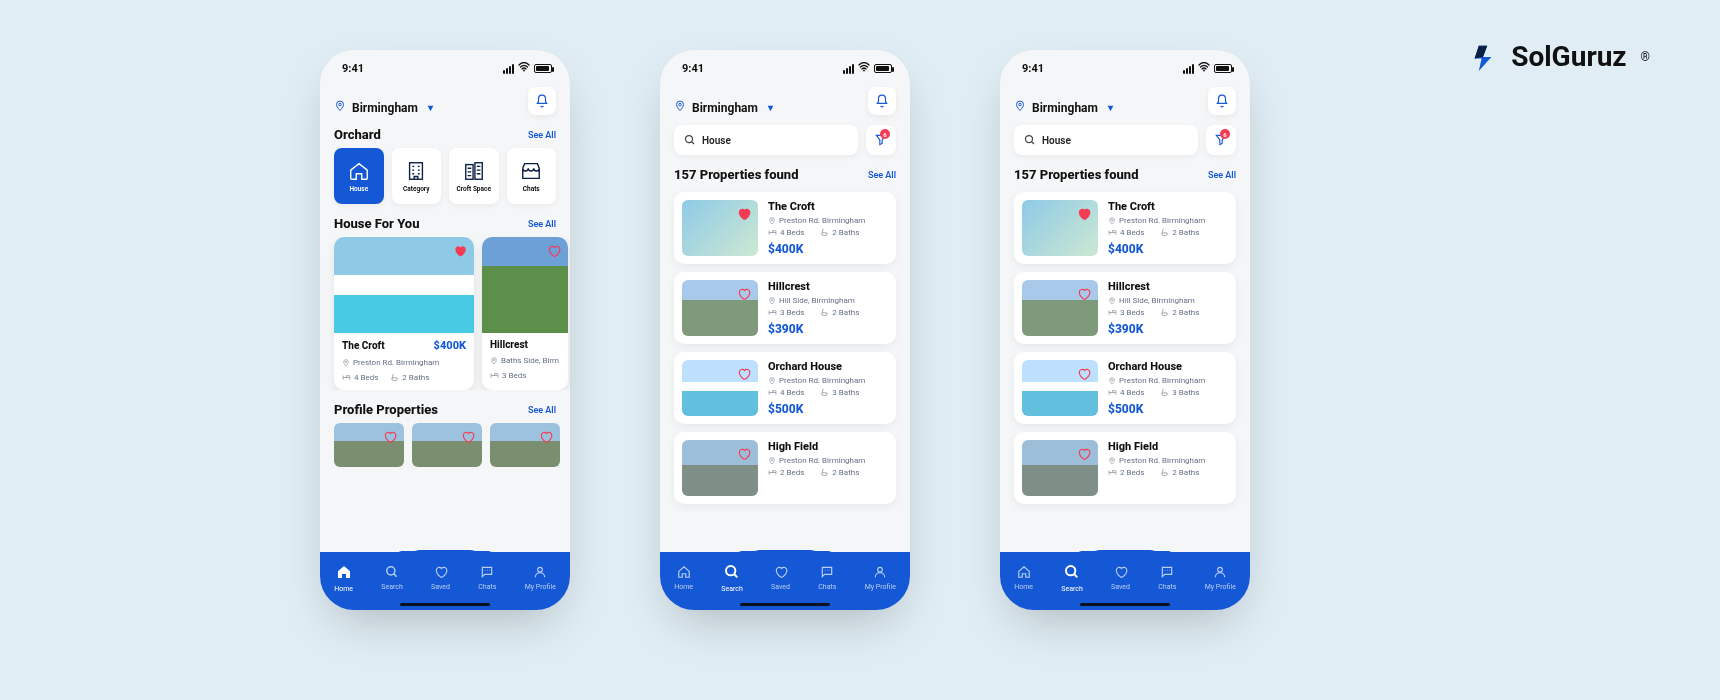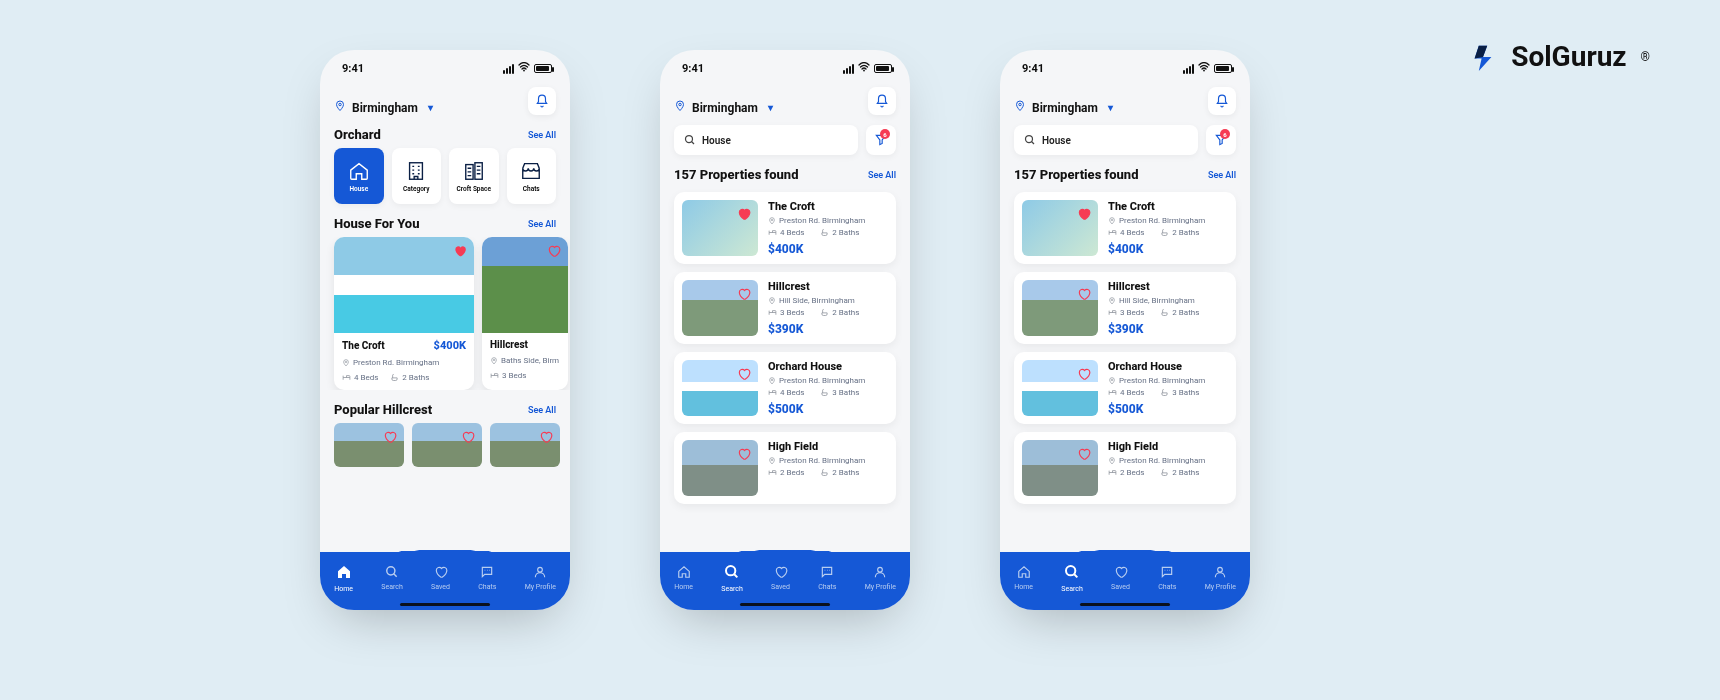--- a/index.html
+++ b/index.html
@@ -349,21 +349,21 @@
                   <path d="M3 18v-6h18v6M3 12V7m18 5V9a2 2 0 00-2-2h-7v5"></path>
                 </svg>
                 <span>3 Beds</span>
               </span>
           </div>
         </div>
       </div>
     </div>
 
     <div class="section-head">
-      <div class="section-title">Popular Hillcrest</div>
+      <div class="section-title">Profile Properties</div>
       <div class="see-all">See All</div>
     </div>
     <div class="thumb-row">
       <div class="thumb">
           <div class="heart">
             <svg viewBox="0 0 24 24" fill="none" stroke="#f63b54" stroke-width="2">
               <path d="M12 21s-8-5-8-12a5 5 0 019-3 5 5 0 019 3c0 7-8 12-8 12z"></path>
             </svg>
           </div>
         </div>

